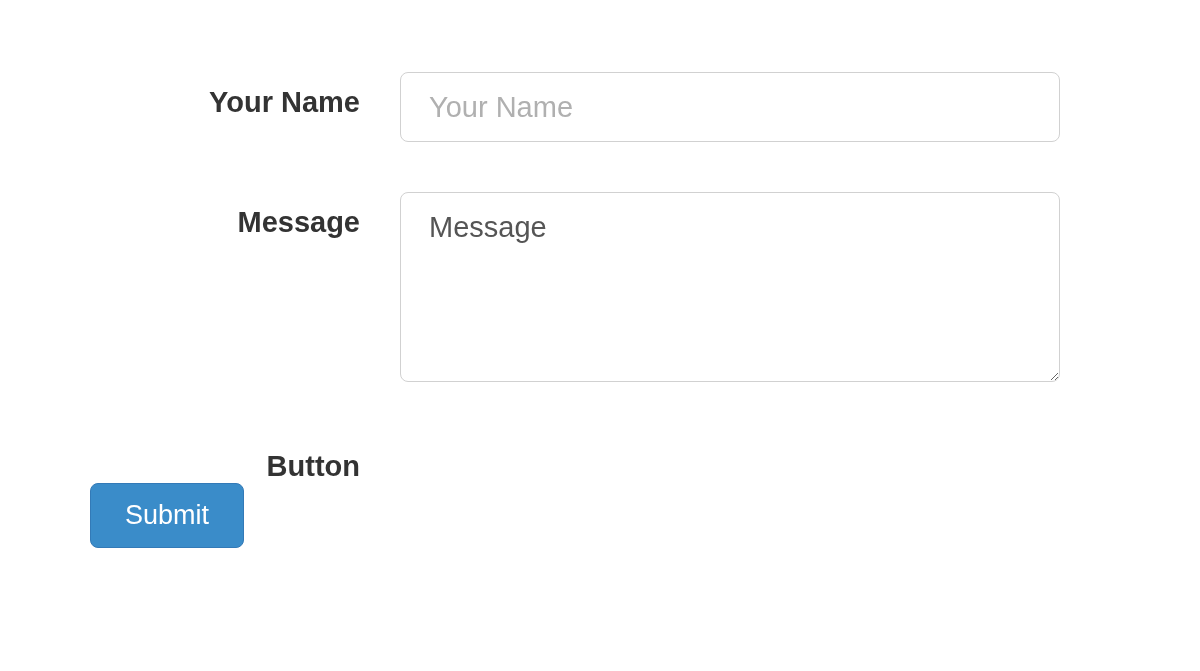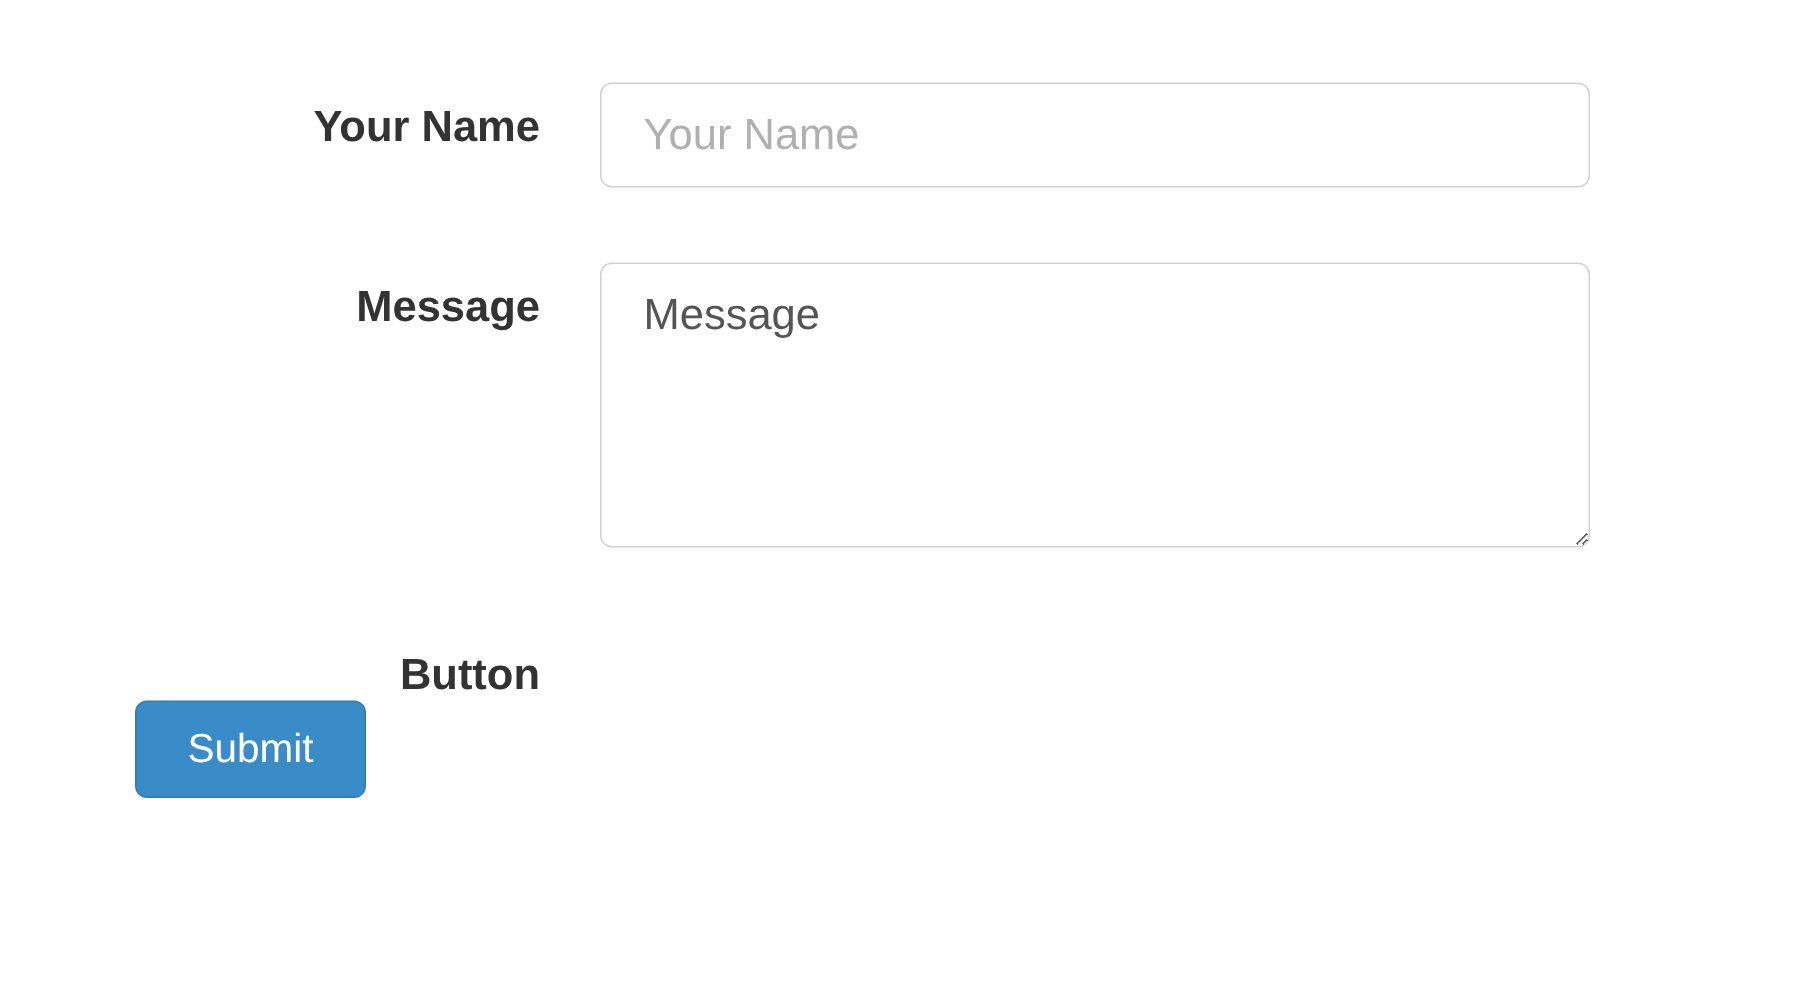--- a/index.html
+++ b/index.html
@@ -13,20 +13,21 @@
       width: 1200px;
       height: 671px;
     }
     .form-container {
       padding: 55px 90px;
     }
     .form-row {
       display: flex;
       align-items: flex-start;
       margin-bottom: 50px;
+      margin-top: 17px;
     }
     .form-row:last-child {
       margin-bottom: 0;
       flex-direction: column;
     }
     .label-col {
       width: 310px;
       text-align: right;
       padding-right: 40px;
       padding-top: 14px;

